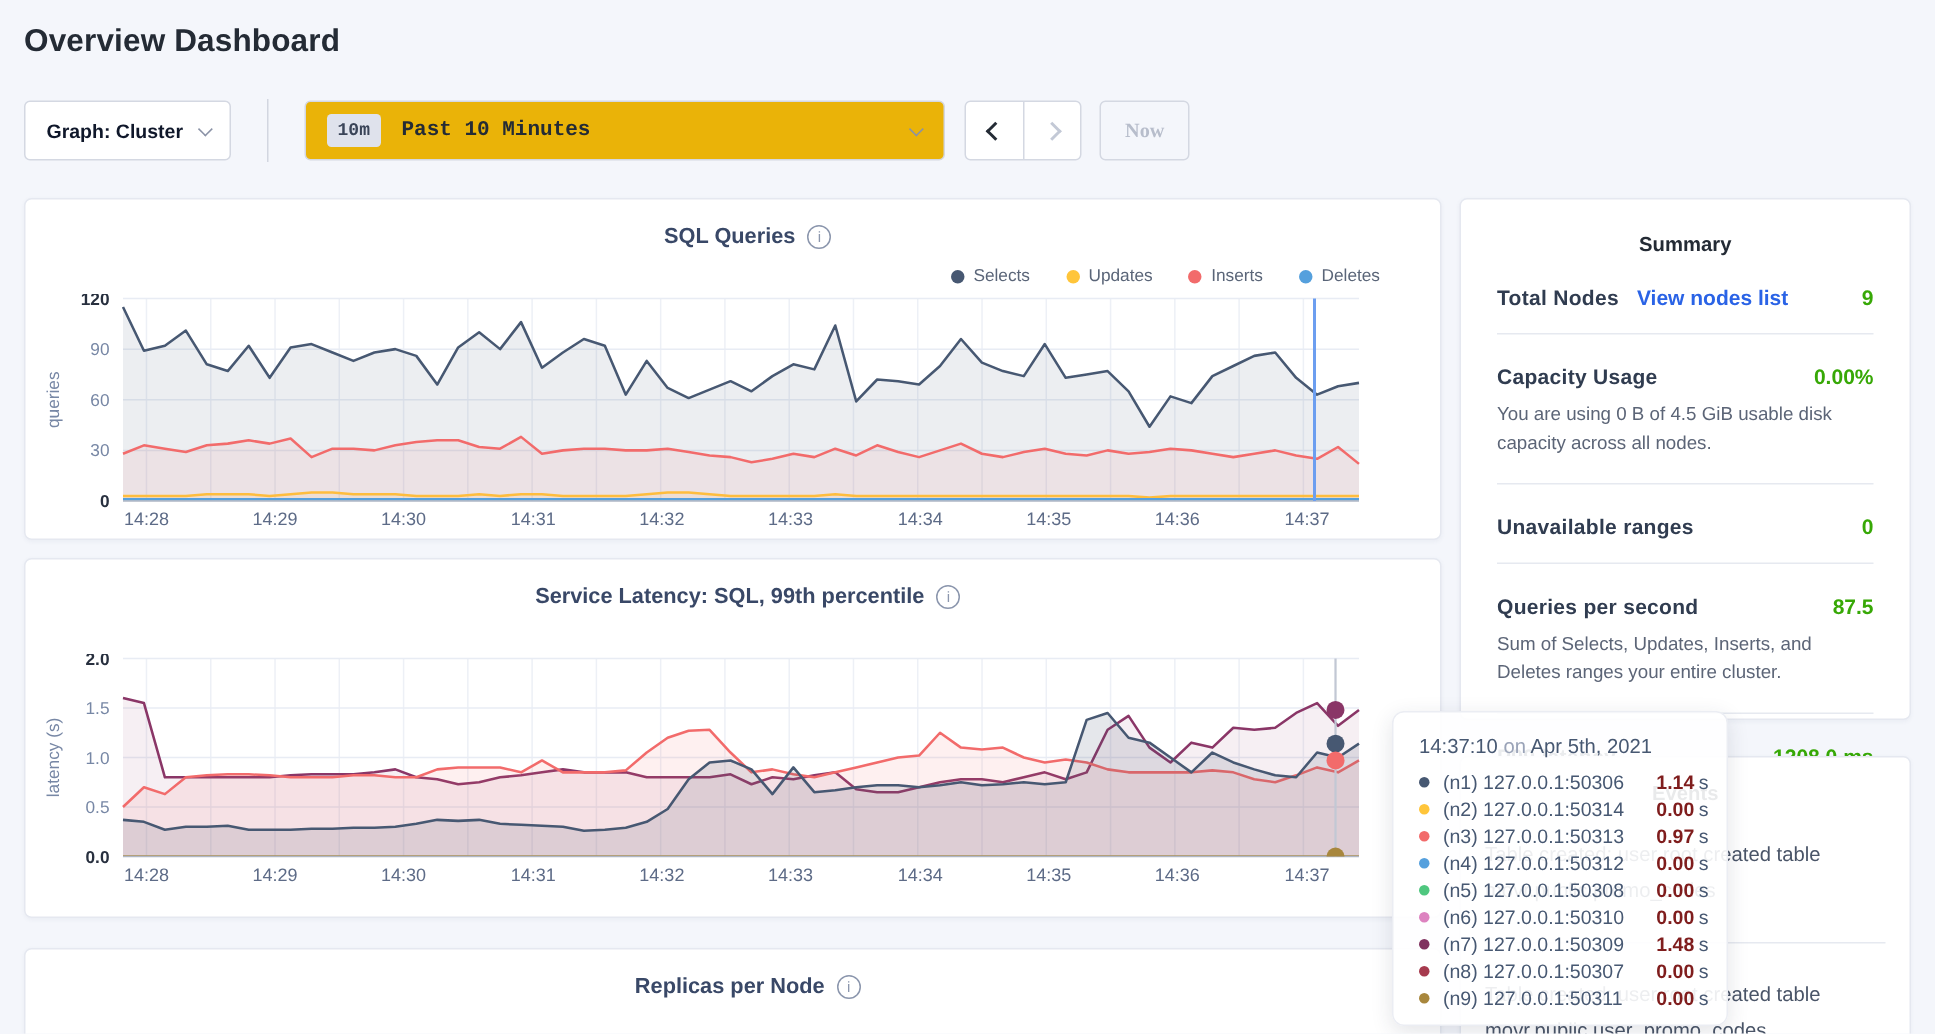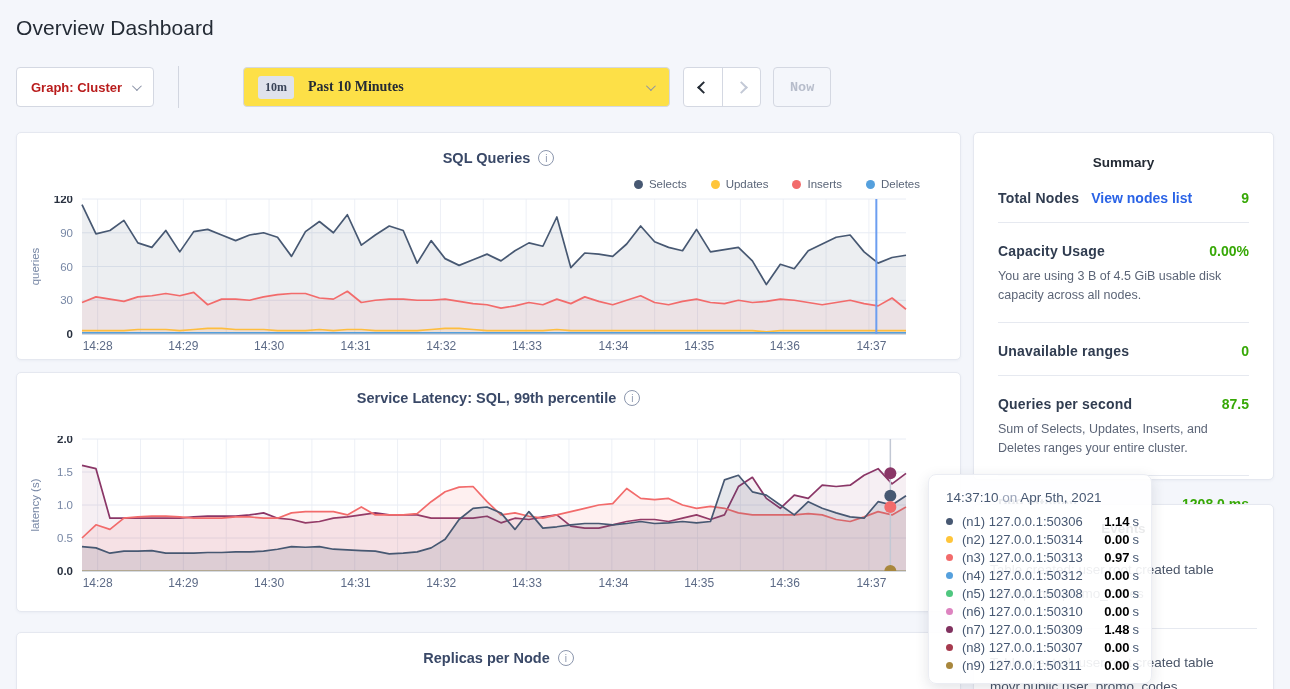--- a/index.html
+++ b/index.html
@@ -4,46 +4,46 @@
 <style>
   * { box-sizing: border-box; margin: 0; padding: 0; }
   html,body { width:1290px; height:689px; overflow:hidden; }
   body {
     background:#f4f6fb;
     font-family:"Liberation Sans", sans-serif;
     color:#33404f;
     position:relative;
   }
   .wrap { padding:0 16px; }
-  .page-title { font-size:21px; font-weight:400; color:#242b35; padding:16px 0 0 0; letter-spacing:.1px; }
+  .page-title { font-size:21px; font-weight:700; color:#242b35; padding:16px 0 0 0; letter-spacing:.1px; }
 
   
   .controls { display:flex; align-items:center; margin-top:27px; height:40px; }
   .dd {
     height:40px; background:#fff; border:1px solid #d4d8e2; border-radius:4px;
     display:flex; align-items:center; gap:10px; padding:0 14px; cursor:pointer;
-    font-size:13px; font-weight:700; color:#b91c1c; font-family:inherit;
+    font-size:13px; font-weight:700; color:#0f172a; font-family:inherit;
   }
   .dd + .dd { margin-left:25px; }
   .chev { width:7px; height:7px; border-right:1.6px solid #8a92a6; border-bottom:1.6px solid #8a92a6; transform:rotate(45deg) translateY(-2px); display:inline-block; }
   .vdiv { width:1px; height:42px; background:#d2d6e0; margin:0 24px; }
   .time-picker {
-    height:40px; width:427px; background:#fde047; border:1px solid #d4d8e2; border-radius:4px;
-    display:flex; align-items:center; padding:0 16px 0 14px; cursor:pointer; font-family:Liberation Serif, serif;margin-left:40px;
+    height:40px; width:427px; background:#eab308; border:1px solid #d4d8e2; border-radius:4px;
+    display:flex; align-items:center; padding:0 16px 0 14px; cursor:pointer; font-family:Liberation Mono, monospace;
   }
   .range-badge { background:#dfe2ec; color:#3a4458; font-size:12px; font-weight:700; border-radius:3px; padding:4px 7px; }
   .range-label { font-size:14px; font-weight:700; color:#242b35; margin-left:14px; flex:1; text-align:left; }
   .nav-group { display:flex; margin-left:13px; border:1px solid #d4d8e2; border-radius:4px; background:#fff; height:40px; overflow:hidden; }
   .nav-btn { width:38px; height:100%; background:transparent; border:none; display:flex; align-items:center; justify-content:center; cursor:pointer; }
   .nav-btn + .nav-btn { border-left:1px solid #d4d8e2; }
   .chev-left  { width:9px; height:9px; border-left:2.4px solid #242b35; border-bottom:2.4px solid #242b35; transform:rotate(45deg); }
   .chev-right { width:9px; height:9px; border-right:2.4px solid #c3c9d6; border-top:2.4px solid #c3c9d6; transform:rotate(45deg); }
   .now-btn {
     margin-left:12px; height:40px; padding:0 16px; background:transparent; border:1px solid #d4d8e2;
-    border-radius:4px; color:#b7bdcb; font-size:13.5px; font-weight:700; font-family:Liberation Mono, monospace; cursor:default;
+    border-radius:4px; color:#b7bdcb; font-size:13.5px; font-weight:700; font-family:Liberation Serif, serif; cursor:default;
   }
 
   
   .layout { display:flex; gap:12px; margin-top:25px; align-items:flex-start; }
   .main { width:945px; }
   .sidebar { width:312px; }
   .card {
     background:#fff; border:1px solid #e5e8f0; border-radius:5px;
     box-shadow:0 1px 3px rgba(55,75,110,.05);
   }
@@ -85,21 +85,21 @@
     position:absolute; left:928px; top:474px; width:224px; min-height:208px; z-index:50;
     background:rgba(255,255,255,.9); border:1px solid #ebedf3; border-radius:8px;
     box-shadow:0 4px 14px rgba(40,50,70,.13); padding:15px 12px 8px 17px;
   }
   .tt-head { font-size:13.5px; color:#475872; }
   .tt-head .tt-on { color:#9aa3b8; }
   .tt-rows { margin-top:7px; }
   .tt-row { display:flex; align-items:center; height:18.1px; font-size:13px; }
   .tt-dot { width:7px; height:7px; border-radius:50%; flex:0 0 7px; margin-right:9px; }
   .tt-label { color:#475872; width:146px; }
-  .tt-val { font-weight:700; color:#000000; }
+  .tt-val { font-weight:700; color:#7f1d1d; }
   .tt-unit { color:#475872; margin-left:3px; }
 </style>
 </head>
 <body>
 
 <div class="wrap">
   <h1 class="page-title">Overview Dashboard</h1>
 
   <div class="controls">
     <button class="dd">
@@ -308,21 +308,21 @@
             <span class="sum-value">9</span>
           </div>
         </div>
         <div class="sum-div"></div>
 
         <div class="sum-row">
           <div class="line">
             <span class="sum-label">Capacity Usage</span>
             <span class="sum-value">0.00%</span>
           </div>
-          <div class="sum-sub">You are using 3 B of 4.5 GiB usable disk capacity across all nodes.</div>
+          <div class="sum-sub">You are using 0 B of 4.5 GiB usable disk capacity across all nodes.</div>
         </div>
         <div class="sum-div"></div>
 
         <div class="sum-row">
           <div class="line">
             <span class="sum-label">Unavailable ranges</span>
             <span class="sum-value">0</span>
           </div>
         </div>
         <div class="sum-div"></div>

